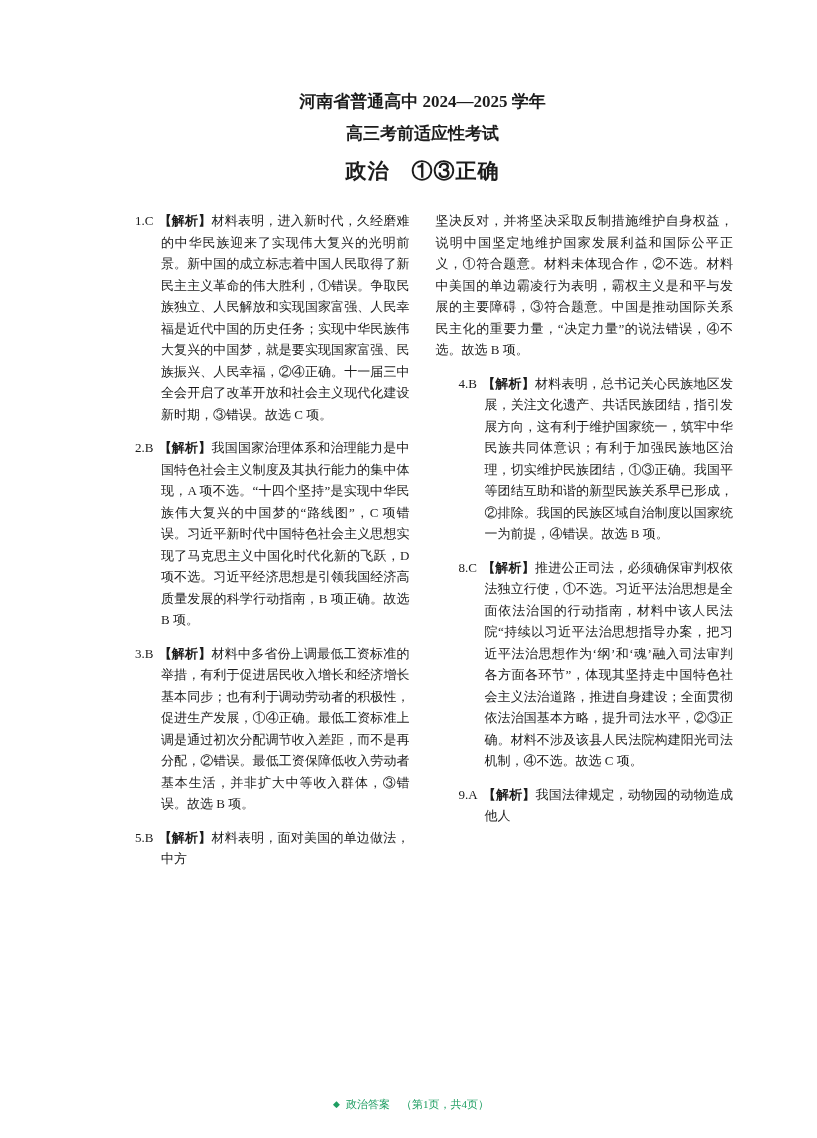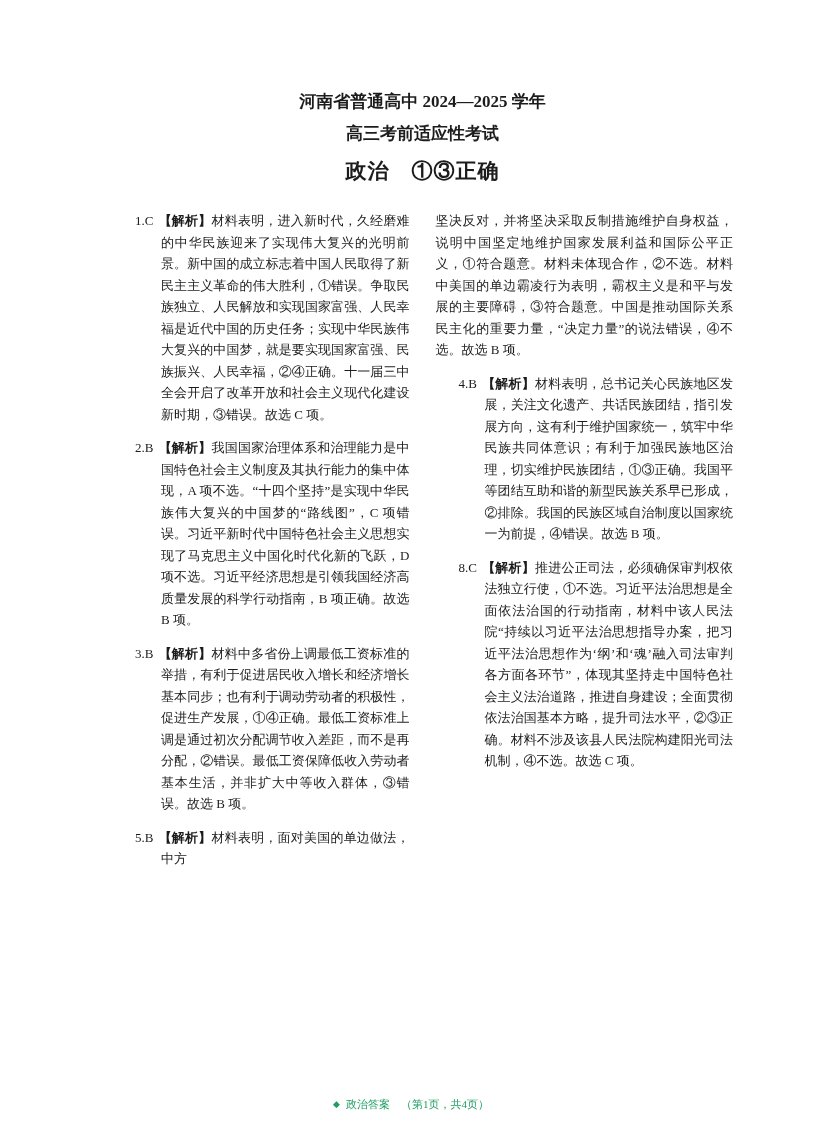--- a/index.html
+++ b/index.html
@@ -88,20 +88,23 @@
     <div class="col">
       <p class="item">
         <span class="txt">坚决反对，并将坚决采取反制措施维护自身权益，说明中国坚定地维护国家发展利益和国际公平正义，①符合题意。材料未体现合作，②不选。材料中美国的单边霸凌行为表明，霸权主义是和平与发展的主要障碍，③符合题意。中国是推动国际关系民主化的重要力量，“决定力量”的说法错误，④不选。故选 B 项。</span>
       </p>
       <p class="item labeled">
         <span class="lbl">4.B</span><b class="tag">【解析】</b><span class="txt">材料表明，总书记关心民族地区发展，关注文化遗产、共话民族团结，指引发展方向，这有利于维护国家统一，筑牢中华民族共同体意识；有利于加强民族地区治理，切实维护民族团结，①③正确。我国平等团结互助和谐的新型民族关系早已形成，②排除。我国的民族区域自治制度以国家统一为前提，④错误。故选 B 项。</span>
       </p>
       <p class="item labeled">
         <span class="lbl">8.C</span><b class="tag">【解析】</b><span class="txt">推进公正司法，必须确保审判权依法独立行使，①不选。习近平法治思想是全面依法治国的行动指南，材料中该人民法院“持续以习近平法治思想指导办案，把习近平法治思想作为‘纲’和‘魂’融入司法审判各方面各环节”，体现其坚持走中国特色社会主义法治道路，推进自身建设；全面贯彻依法治国基本方略，提升司法水平，②③正确。材料不涉及该县人民法院构建阳光司法机制，④不选。故选 C 项。</span>
       </p>
+      <p class="item labeled">
+        <span class="lbl">9.A</span><b class="tag">【解析】</b><span class="txt">我国法律规定，动物园的动物造成他人</span>
+      </p>
     </div>
 
   </div>
 
   <div class="footer">
     <span class="orn">◆</span><span>政治答案　（第1页，共4页）</span>
   </div>
 
 </div>
 

